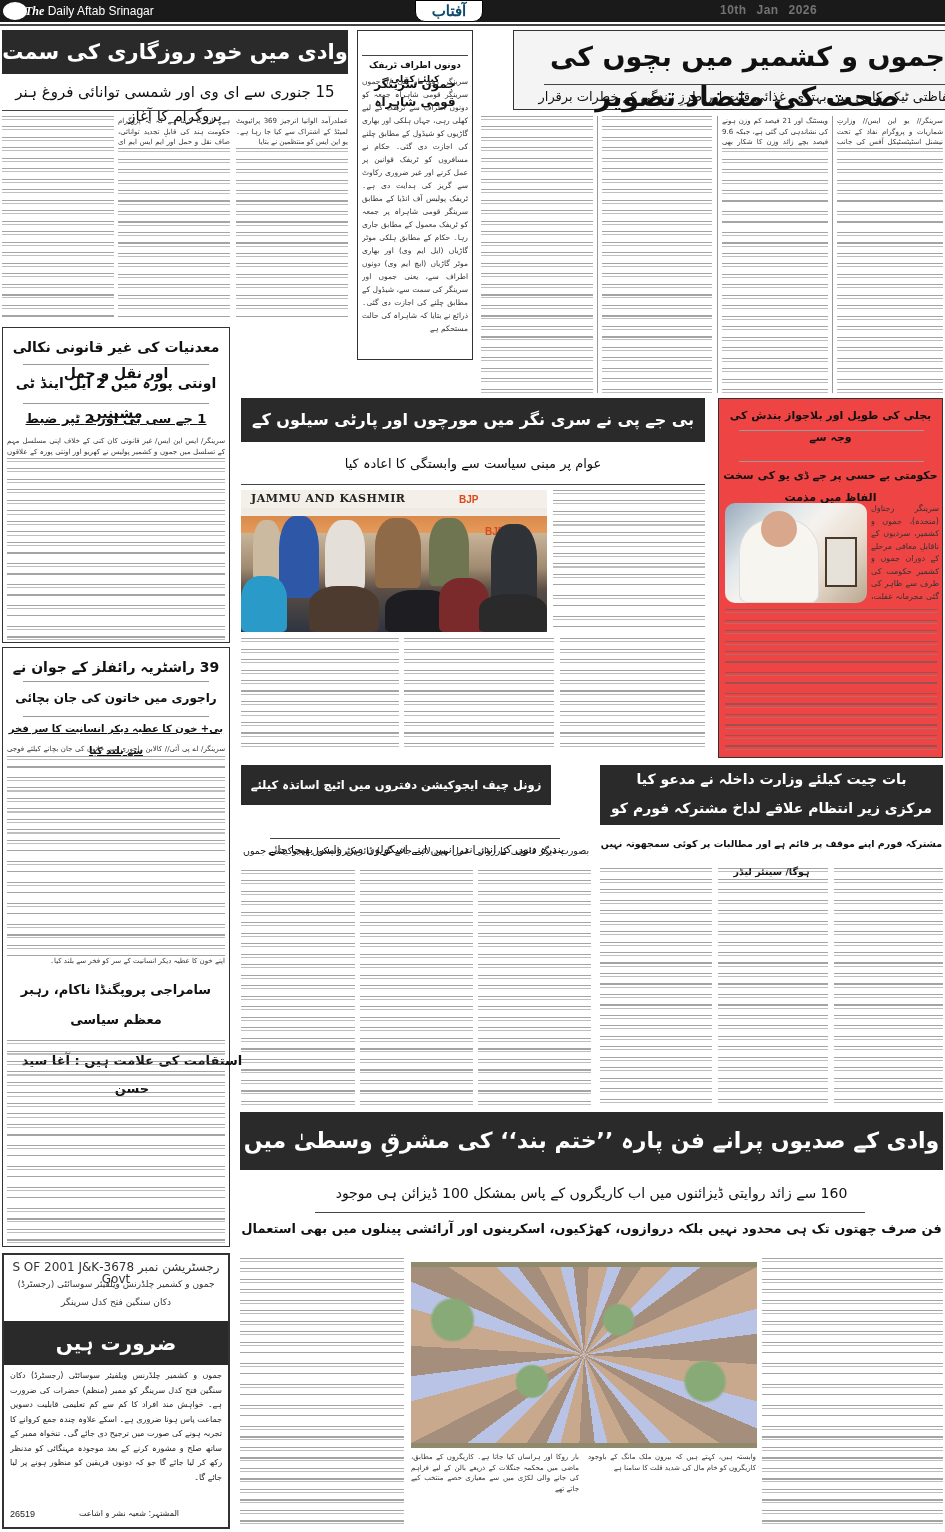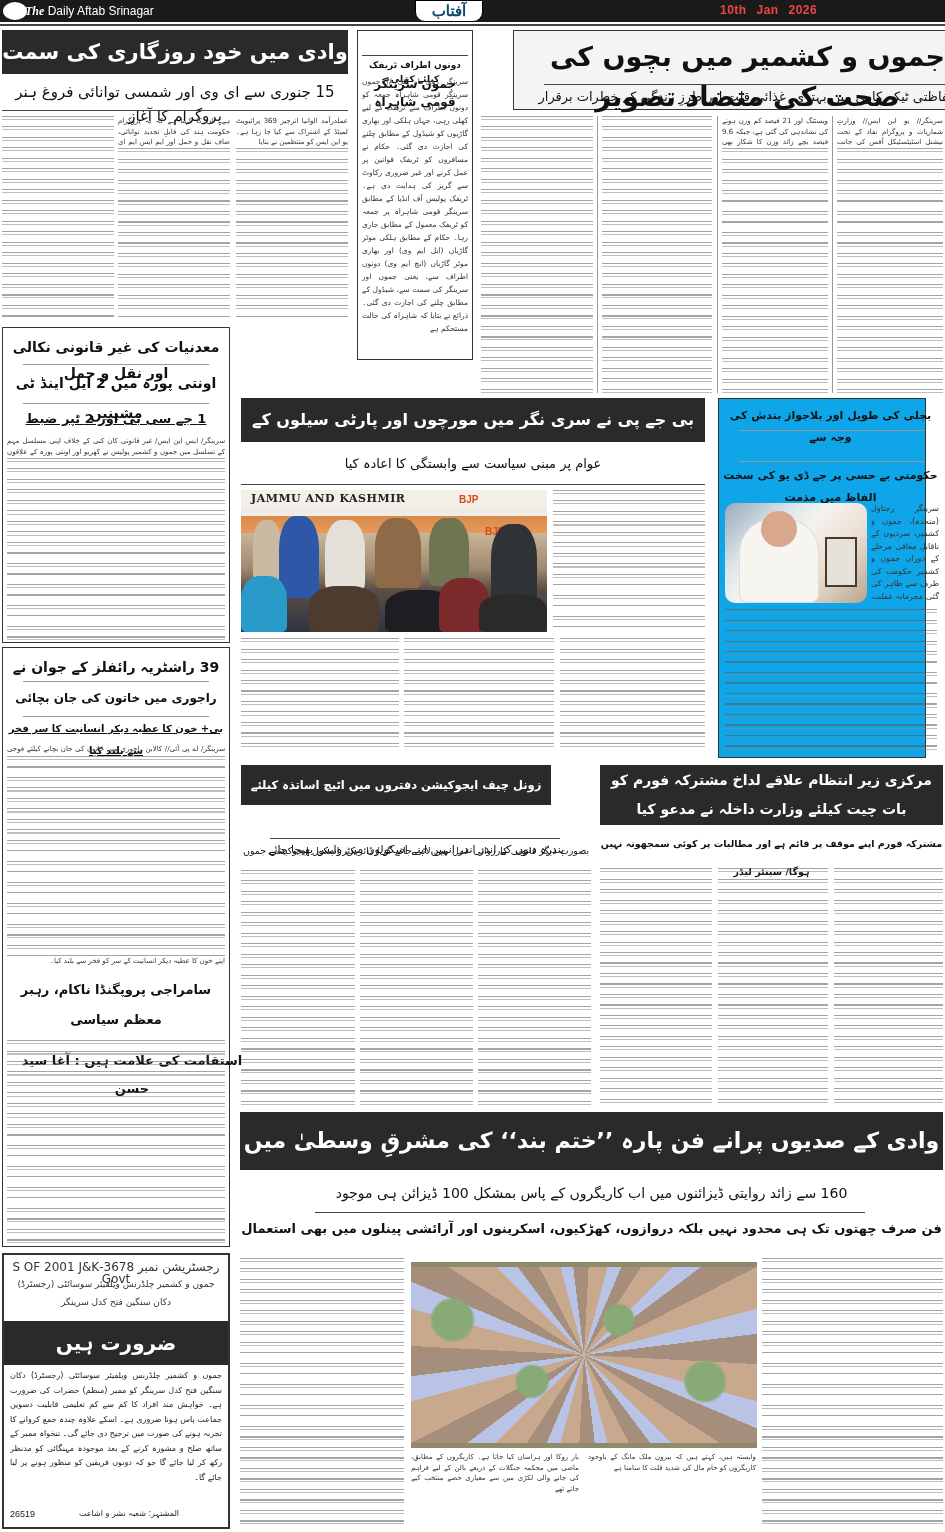--- a/index.html
+++ b/index.html
@@ -8,21 +8,21 @@
 
   .abs { position: absolute; }
   .urdu { direction: rtl; unicode-bidi: embed; font-family: "DejaVu Sans", sans-serif; }
 
   
   #masthead { left: 0; top: 0; width: 945px; height: 22px; background: #1a1a1a; }
   #page-num { left: 3px; top: 2px; width: 18px; height: 18px; border-radius: 50%; background: #fff; color: #000; font: bold 11px "Liberation Sans", sans-serif; text-align: center; line-height: 18px; padding-left: 24px; }
   #paper-name { left: 25px; top: 3px; color: #fff; font: 12px "Liberation Sans", sans-serif; line-height: 16px; }
   #paper-name i { font-family: "Liberation Serif", serif; font-weight: bold; }
   #logo { left: 415px; top: 0; width: 68px; height: 22px; background: #fff; border: 1px solid #000; border-radius: 0 0 10px 10px; font: bold 15px "DejaVu Serif", serif; text-align: center; line-height: 20px; color: #0c4a6e; }
-  #date { left: 720px; top: 3px; color: #ef4444; font: bold 12px "Liberation Sans", sans-serif; letter-spacing: .5px; word-spacing: 6px; }
+  #date { left: 720px; top: 3px; color: #737373; font: bold 12px "Liberation Sans", sans-serif; letter-spacing: .5px; word-spacing: 6px; }
   #mast-rule { left: 0; top: 24px; width: 945px; height: 2px; background: #444; }
 
   
   .box { border: 1px solid #555; background: #fff; }
   .darkbar { background: #2a2a2a; color: #fff; text-align: center; font-weight: bold; }
   .head { text-align: center; font-weight: bold; color: #111; }
   .rule { height: 1px; background: #444; }
   .col-text { font-size: 7px; line-height: 10.5px; color: #333; text-align: justify; overflow: hidden; }
   .filler { background-image: repeating-linear-gradient(to bottom, #5a5a5a 0 1px, transparent 1px 3px, #8a8a8a 3px 4px, transparent 4px 10.5px); opacity: .55; }
   .vr { width: 1px; background: #999; }
@@ -138,21 +138,21 @@
   <div class="person" style="left:68px;top:96px;width:70px;height:46px;background:#4d3b30;"></div>
   <div class="person" style="left:144px;top:100px;width:70px;height:42px;background:#1e1e22;"></div>
   <div class="person" style="left:198px;top:88px;width:50px;height:54px;background:#7a2a2a;"></div>
   <div class="person" style="left:238px;top:104px;width:68px;height:38px;background:#2a2a2a;"></div>
 </div>
 <div class="abs col-text filler" style="left:553px;top:490px;width:152px;height:142px;"></div>
 <div class="abs col-text filler" style="left:560px;top:638px;width:145px;height:112px;"></div>
 <div class="abs col-text filler" style="left:404px;top:638px;width:150px;height:112px;"></div>
 <div class="abs col-text filler" style="left:241px;top:638px;width:158px;height:112px;"></div>
 
-<div class="abs box" style="left:718px;top:398px;width:208px;height:360px;border-color:#333;background:#0ea5e9;">
+<div class="abs box" style="left:718px;top:398px;width:225px;height:360px;border-color:#333;background:#ef4444;">
   <div class="abs urdu head" style="left:2px;top:6px;width:219px;font-size:11px;line-height:22px;">بجلی کی طویل اور بلاجواز بندش کی وجہ سے</div>
   <div class="abs rule" style="left:20px;top:31px;width:185px;background:#999;"></div>
   <div class="abs rule" style="left:20px;top:62px;width:185px;background:#999;"></div>
   <div class="abs urdu head" style="left:2px;top:66px;width:219px;font-size:11px;line-height:22px;">حکومتی بے حسی پر جے ڈی یو کی سخت الفاظ میں مذمت</div>
   <div id="leader-photo" class="abs photo" style="left:6px;top:104px;width:142px;height:100px;">
     <div class="person" style="left:14px;top:16px;width:80px;height:84px;background:#f7f5f0;border:1px solid #ddd;"></div>
     <div class="person" style="left:36px;top:8px;width:36px;height:36px;border-radius:50%;background:#d9a88c;"></div>
     <div class="abs" style="left:100px;top:34px;width:32px;height:50px;background:#e6e2da;border:2px solid #4a3a2a;"></div>
   </div>
   <div class="abs urdu col-text" style="left:152px;top:104px;width:68px;height:100px;font-size:8px;line-height:12.5px;">سرینگر رجتاول (متحدہ)، جموں و کشمیر، سردیوں کے ناقابلِ معافی مرحلے کے دوران جموں و کشمیر حکومت کی طرف سے ظاہر کی گئی مجرمانہ غفلت، ادارہ جاتی بے حسی، اور انتظامی مفلوج</div>
@@ -161,22 +161,22 @@
 
 <div class="abs darkbar urdu" style="left:241px;top:765px;width:310px;height:40px;font-size:11.5px;line-height:40px;">زونل چیف ایجوکیشن دفتروں میں اٹیچ اساتذہ کیلئے ڈائریکٹر ایجوکیشن کا خصوصی حکم نامہ</div>
 <div class="abs urdu head" style="left:241px;top:815px;width:350px;font-size:11px;line-height:22px;font-weight:normal;margin-top:24px;">پندرہ دنوں کے اندر اندر انہیں اپنے اسکولوں میں واپس بھیجا جائے</div>
 <div class="abs rule" style="left:270px;top:838px;width:290px;"></div>
 <div class="abs urdu head" style="left:241px;top:841px;width:350px;font-size:9.5px;line-height:20px;font-weight:normal;">بصورت دیگر قانونی کارروائی عمل میں لائی جائے گی/ ڈائریکٹر اسکول ایجوکیشن جموں</div>
 <div class="abs col-text filler" style="left:478px;top:870px;width:113px;height:236px;"></div>
 <div class="abs col-text filler" style="left:360px;top:870px;width:113px;height:236px;"></div>
 <div class="abs col-text filler" style="left:241px;top:870px;width:114px;height:236px;"></div>
 
 <div class="abs darkbar urdu" style="left:600px;top:765px;width:343px;height:60px;">
+  <div style="font-size:14px;line-height:28px;">بات چیت کیلئے وزارت داخلہ نے مدعو کیا</div>
   <div style="font-size:14px;line-height:30px;">مرکزی زیر انتظام علاقے لداخ مشترکہ فورم کو</div>
-  <div style="font-size:14px;line-height:28px;">بات چیت کیلئے وزارت داخلہ نے مدعو کیا</div>
 </div>
 <div class="abs urdu head" style="left:600px;top:830px;width:343px;font-size:9.5px;line-height:28px;">مشترکہ فورم اپنے موقف پر قائم ہے اور مطالبات پر کوئی سمجھوتہ نہیں ہوگا/ سینئر لیڈر</div>
 <div class="abs col-text filler" style="left:834px;top:868px;width:109px;height:238px;"></div>
 <div class="abs col-text filler" style="left:718px;top:868px;width:110px;height:238px;"></div>
 <div class="abs col-text filler" style="left:600px;top:868px;width:112px;height:238px;"></div>
 
 <div class="abs darkbar urdu" style="left:240px;top:1112px;width:703px;height:58px;font-size:22px;line-height:58px;">وادی کے صدیوں پرانے فن پارہ ’’ختم بند‘‘ کی مشرقِ وسطیٰ میں دھوم</div>
 <div class="abs urdu head" style="left:240px;top:1178px;width:703px;font-size:14px;line-height:30px;font-weight:normal;">160 سے زائد روایتی ڈیزائنوں میں اب کاریگروں کے پاس بمشکل 100 ڈیزائن ہی موجود</div>
 <div class="abs rule" style="left:315px;top:1212px;width:550px;"></div>
 <div class="abs urdu head" style="left:240px;top:1215px;width:703px;font-size:13px;line-height:28px;">فن صرف چھتوں تک ہی محدود نہیں بلکہ دروازوں، کھڑکیوں، اسکرینوں اور آرائشی پینلوں میں بھی استعمال</div>

